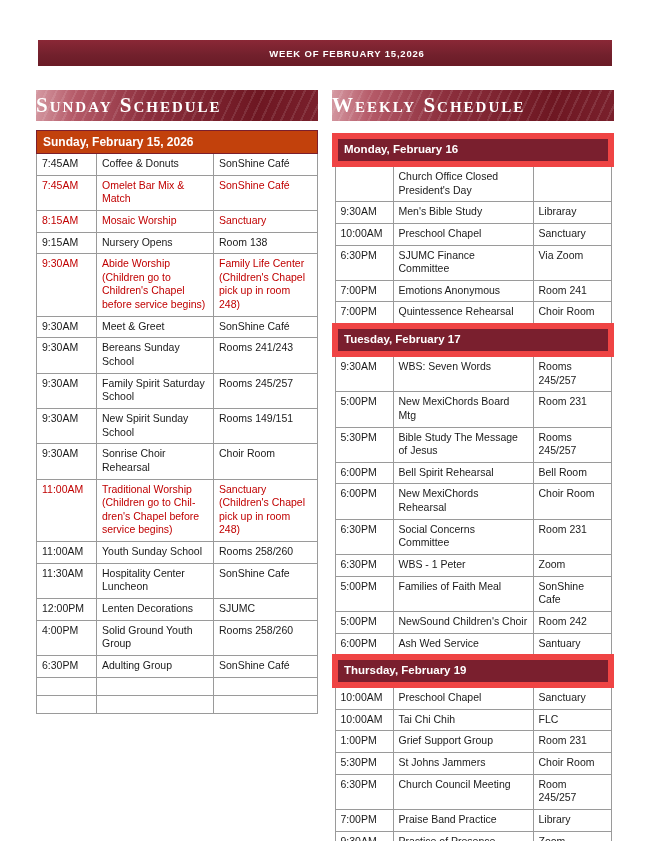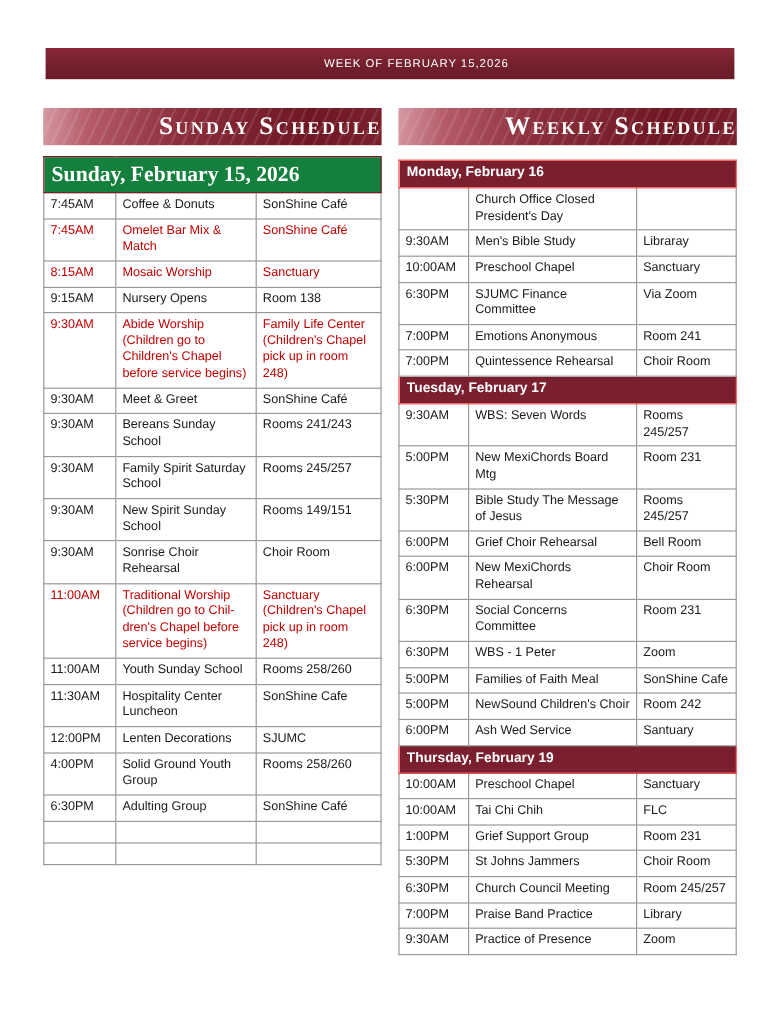--- a/index.html
+++ b/index.html
@@ -11,35 +11,35 @@
     position: relative;
     overflow: hidden;
   }
   .page { padding: 40px 36px 0 36px; }
 
   .week-banner {
     width: 574px; height: 26px;
     background: linear-gradient(180deg, #8a2836 0%, #71202c 60%, #6a1b26 100%);
     color: #fff;
     display: flex; align-items: center; justify-content: center;
-    font-size: 9.5px; letter-spacing: 0.8px; font-weight: normal;
+    font-size: 9.5px; letter-spacing: 0.8px; font-weight: bold;
     margin: 0 auto 24px auto;
     padding-left: 44px;
   }
 
   .columns { display: flex; gap: 14px; align-items: flex-start; }
   .col { width: 283px; }
 
   .schedule-banner {
     height: 31px;
     background-image:
       repeating-linear-gradient(115deg, rgba(255,255,255,0.10) 0 2px, rgba(255,255,255,0) 2px 9px),
       linear-gradient(97deg, #d59aa3 0%, #b55a68 14%, #8c2f3d 40%, #6e1722 78%, #7a202c 100%);
     color: #ffffff;
-    text-align: right;
+    text-align: left;
     font-family: "Liberation Serif", serif;
     font-variant: small-caps;
     font-weight: bold;
     font-size: 21px;
     letter-spacing: 2px;
     line-height: 30px;
   }
   .left .schedule-banner { margin-bottom: 9px; }
   .right .schedule-banner { margin-bottom: 12px; }
 
@@ -52,35 +52,34 @@
   .sched td {
     border: 1px solid #9a9a9a;
     padding: 3px 4px 4px 5px;
     vertical-align: top;
     line-height: 1.3;
     height: 18px;
     white-space: pre-line;
     overflow: hidden;
   }
   .sched thead th {
-    background: #15803d;
+    background: #c2410c;
     color: #fff;
     text-align: left;
-    font-size: 18px;
+    font-size: 12px;
     font-weight: bold;
     border: 1px solid #7a1f2e;
     padding: 4px 6px;
-    font-family: Liberation Serif, serif;
   }
   tr.day-header td {
     background: #7a1f2e;
     color: #fff;
     font-weight: bold;
     font-size: 11.5px;
-    border: 1px solid #ef4444;
+    border: 6px solid #ef4444;
     padding: 3px 6px 4px 6px;
     height: 16px;
   }
   tr.hl td { color: #c00000; }
 </style>
 </head>
 <body>
 
 <div class="page">
 
@@ -257,21 +256,21 @@
               <td>New MexiChords Board Mtg</td>
               <td>Room 231</td>
             </tr>
             <tr>
               <td>5:30PM</td>
               <td>Bible Study The Message of Jesus</td>
               <td>Rooms 245/257</td>
             </tr>
             <tr>
               <td>6:00PM</td>
-              <td>Grief Choir Rehearsal</td>
+              <td>Bell Spirit Rehearsal</td>
               <td>Bell Room</td>
             </tr>
             <tr>
               <td>6:00PM</td>
               <td>New MexiChords Rehearsal</td>
               <td>Choir Room</td>
             </tr>
             <tr>
               <td>6:30PM</td>
               <td>Social Concerns Committee</td>

